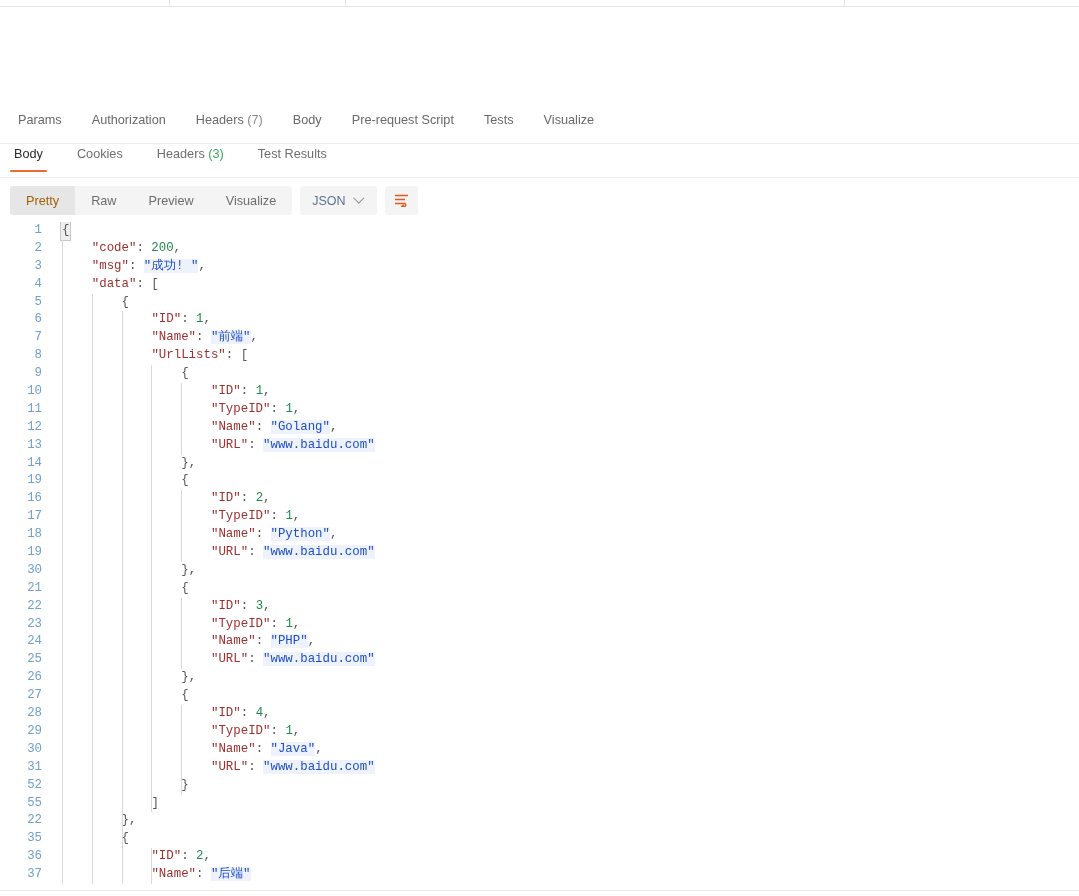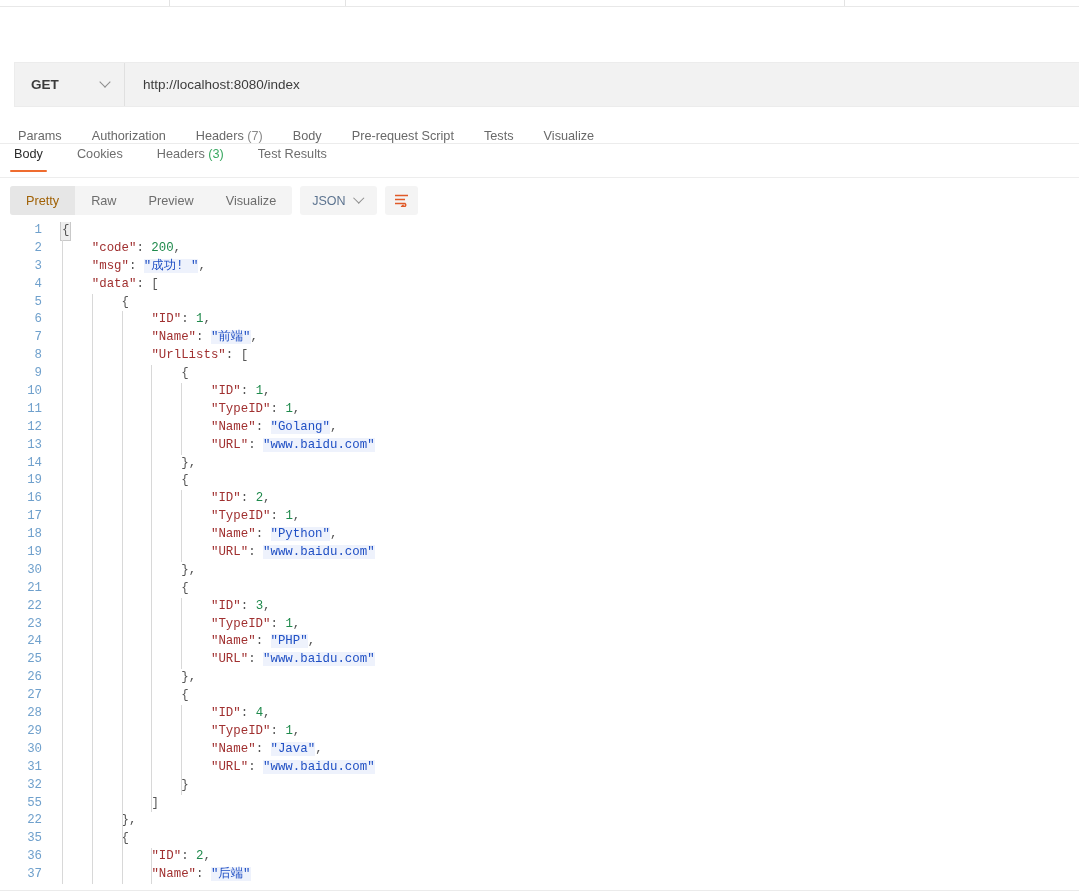--- a/index.html
+++ b/index.html
@@ -85,21 +85,21 @@
     font-size: 13.5px; color: #3d3d3d;
     background: transparent; border: none; outline: none;
     font-family: "Liberation Sans", sans-serif;
     cursor: text;
   }
 
   
   .reqtabs {
     position: absolute; top: 113px; left: 0; width: 1079px; height: 31px;
     border-bottom: 1px solid #ececec;
-    display: flex; align-items: flex-end;
+    display: flex; align-items: flex-start;
     padding-left: 18px;
   }
   .reqtab {
     font-size: 12.7px; color: #696969;
     margin-right: 30px; cursor: pointer; white-space: nowrap;
   }
   .reqtab .cnt { color: #8a8a8a; }
 
   
   .restabs {
@@ -207,27 +207,20 @@
 
 <div id="app">
 
   <div class="tabstrip">
     <div class="tabedge t1"></div>
     <div class="tabedge t2"></div>
     <div class="underline"></div>
   </div>
 
 
-  <div class="urlrow">
-    <div class="method">
-      <span>GET</span>
-      <span class="chev"></span>
-    </div>
-    <input class="urlinput" type="text" value="http://localhost:8080/index" style="">
-  </div>
 
   <div class="reqtabs">
       <div class="reqtab"><span>Params</span></div>
       <div class="reqtab"><span>Authorization</span></div>
       <div class="reqtab"><span>Headers</span><span class="cnt"> (7)</span></div>
       <div class="reqtab"><span>Body</span></div>
       <div class="reqtab"><span>Pre-request Script</span></div>
       <div class="reqtab"><span>Tests</span></div>
       <div class="reqtab"><span>Visualize</span></div>
     </div>
@@ -286,21 +279,21 @@
         <div class="coderow"><div class="lnum">22</div><div class="ltext"><div class="guide" style="left: 10px;"></div><div class="guide" style="left: 39.8px;"></div><div class="guide" style="left: 69.6px;"></div><div class="guide" style="left: 99.4px;"></div><div class="guide" style="left: 129.2px;"></div><span style="margin-left: 149px;"><span class="tk-key">"ID"</span><span class="tk-pun">: </span><span class="tk-num">3</span><span class="tk-pun">,</span></span></div></div>
         <div class="coderow"><div class="lnum">23</div><div class="ltext"><div class="guide" style="left: 10px;"></div><div class="guide" style="left: 39.8px;"></div><div class="guide" style="left: 69.6px;"></div><div class="guide" style="left: 99.4px;"></div><div class="guide" style="left: 129.2px;"></div><span style="margin-left: 149px;"><span class="tk-key">"TypeID"</span><span class="tk-pun">: </span><span class="tk-num">1</span><span class="tk-pun">,</span></span></div></div>
         <div class="coderow"><div class="lnum">24</div><div class="ltext"><div class="guide" style="left: 10px;"></div><div class="guide" style="left: 39.8px;"></div><div class="guide" style="left: 69.6px;"></div><div class="guide" style="left: 99.4px;"></div><div class="guide" style="left: 129.2px;"></div><span style="margin-left: 149px;"><span class="tk-key">"Name"</span><span class="tk-pun">: </span><span class="tk-str">"PHP"</span><span class="tk-pun">,</span></span></div></div>
         <div class="coderow"><div class="lnum">25</div><div class="ltext"><div class="guide" style="left: 10px;"></div><div class="guide" style="left: 39.8px;"></div><div class="guide" style="left: 69.6px;"></div><div class="guide" style="left: 99.4px;"></div><div class="guide" style="left: 129.2px;"></div><span style="margin-left: 149px;"><span class="tk-key">"URL"</span><span class="tk-pun">: </span><span class="tk-str">"www.baidu.com"</span></span></div></div>
         <div class="coderow"><div class="lnum">26</div><div class="ltext"><div class="guide" style="left: 10px;"></div><div class="guide" style="left: 39.8px;"></div><div class="guide" style="left: 69.6px;"></div><div class="guide" style="left: 99.4px;"></div><span style="margin-left: 119.2px;"><span class="tk-brace">}</span><span class="tk-pun">,</span></span></div></div>
         <div class="coderow"><div class="lnum">27</div><div class="ltext"><div class="guide" style="left: 10px;"></div><div class="guide" style="left: 39.8px;"></div><div class="guide" style="left: 69.6px;"></div><div class="guide" style="left: 99.4px;"></div><span style="margin-left: 119.2px;"><span class="tk-brace">{</span></span></div></div>
         <div class="coderow"><div class="lnum">28</div><div class="ltext"><div class="guide" style="left: 10px;"></div><div class="guide" style="left: 39.8px;"></div><div class="guide" style="left: 69.6px;"></div><div class="guide" style="left: 99.4px;"></div><div class="guide" style="left: 129.2px;"></div><span style="margin-left: 149px;"><span class="tk-key">"ID"</span><span class="tk-pun">: </span><span class="tk-num">4</span><span class="tk-pun">,</span></span></div></div>
         <div class="coderow"><div class="lnum">29</div><div class="ltext"><div class="guide" style="left: 10px;"></div><div class="guide" style="left: 39.8px;"></div><div class="guide" style="left: 69.6px;"></div><div class="guide" style="left: 99.4px;"></div><div class="guide" style="left: 129.2px;"></div><span style="margin-left: 149px;"><span class="tk-key">"TypeID"</span><span class="tk-pun">: </span><span class="tk-num">1</span><span class="tk-pun">,</span></span></div></div>
         <div class="coderow"><div class="lnum">30</div><div class="ltext"><div class="guide" style="left: 10px;"></div><div class="guide" style="left: 39.8px;"></div><div class="guide" style="left: 69.6px;"></div><div class="guide" style="left: 99.4px;"></div><div class="guide" style="left: 129.2px;"></div><span style="margin-left: 149px;"><span class="tk-key">"Name"</span><span class="tk-pun">: </span><span class="tk-str">"Java"</span><span class="tk-pun">,</span></span></div></div>
         <div class="coderow"><div class="lnum">31</div><div class="ltext"><div class="guide" style="left: 10px;"></div><div class="guide" style="left: 39.8px;"></div><div class="guide" style="left: 69.6px;"></div><div class="guide" style="left: 99.4px;"></div><div class="guide" style="left: 129.2px;"></div><span style="margin-left: 149px;"><span class="tk-key">"URL"</span><span class="tk-pun">: </span><span class="tk-str">"www.baidu.com"</span></span></div></div>
-        <div class="coderow"><div class="lnum">32</div><div class="ltext"><div class="guide" style="left: 10px;"></div><div class="guide" style="left: 39.8px;"></div><div class="guide" style="left: 69.6px;"></div><div class="guide" style="left: 99.4px;"></div><div class="guide" style="left: 129.2px;"></div><span style="margin-left: 119.2px;"><span class="tk-brace">}</span></span></div></div>
+        <div class="coderow"><div class="lnum">52</div><div class="ltext"><div class="guide" style="left: 10px;"></div><div class="guide" style="left: 39.8px;"></div><div class="guide" style="left: 69.6px;"></div><div class="guide" style="left: 99.4px;"></div><div class="guide" style="left: 129.2px;"></div><span style="margin-left: 119.2px;"><span class="tk-brace">}</span></span></div></div>
         <div class="coderow"><div class="lnum">55</div><div class="ltext"><div class="guide" style="left: 10px;"></div><div class="guide" style="left: 39.8px;"></div><div class="guide" style="left: 69.6px;"></div><div class="guide" style="left: 99.4px;"></div><span style="margin-left: 89.4px;"><span class="tk-brace">]</span></span></div></div>
         <div class="coderow"><div class="lnum">22</div><div class="ltext"><div class="guide" style="left: 10px;"></div><div class="guide" style="left: 39.8px;"></div><div class="guide" style="left: 69.6px;"></div><span style="margin-left: 59.6px;"><span class="tk-brace">}</span><span class="tk-pun">,</span></span></div></div>
         <div class="coderow"><div class="lnum">35</div><div class="ltext"><div class="guide" style="left: 10px;"></div><div class="guide" style="left: 39.8px;"></div><div class="guide" style="left: 69.6px;"></div><span style="margin-left: 59.6px;"><span class="tk-brace">{</span></span></div></div>
         <div class="coderow"><div class="lnum">36</div><div class="ltext"><div class="guide" style="left: 10px;"></div><div class="guide" style="left: 39.8px;"></div><div class="guide" style="left: 69.6px;"></div><div class="guide" style="left: 99.4px;"></div><span style="margin-left: 89.4px;"><span class="tk-key">"ID"</span><span class="tk-pun">: </span><span class="tk-num">2</span><span class="tk-pun">,</span></span></div></div>
         <div class="coderow"><div class="lnum">37</div><div class="ltext"><div class="guide" style="left: 10px;"></div><div class="guide" style="left: 39.8px;"></div><div class="guide" style="left: 69.6px;"></div><div class="guide" style="left: 99.4px;"></div><span style="margin-left: 89.4px;"><span class="tk-key">"Name"</span><span class="tk-pun">: </span><span class="tk-str">"后端"</span></span></div></div>
       </div>
   </div>
 
   <div class="bottomline"></div>
 </div>

